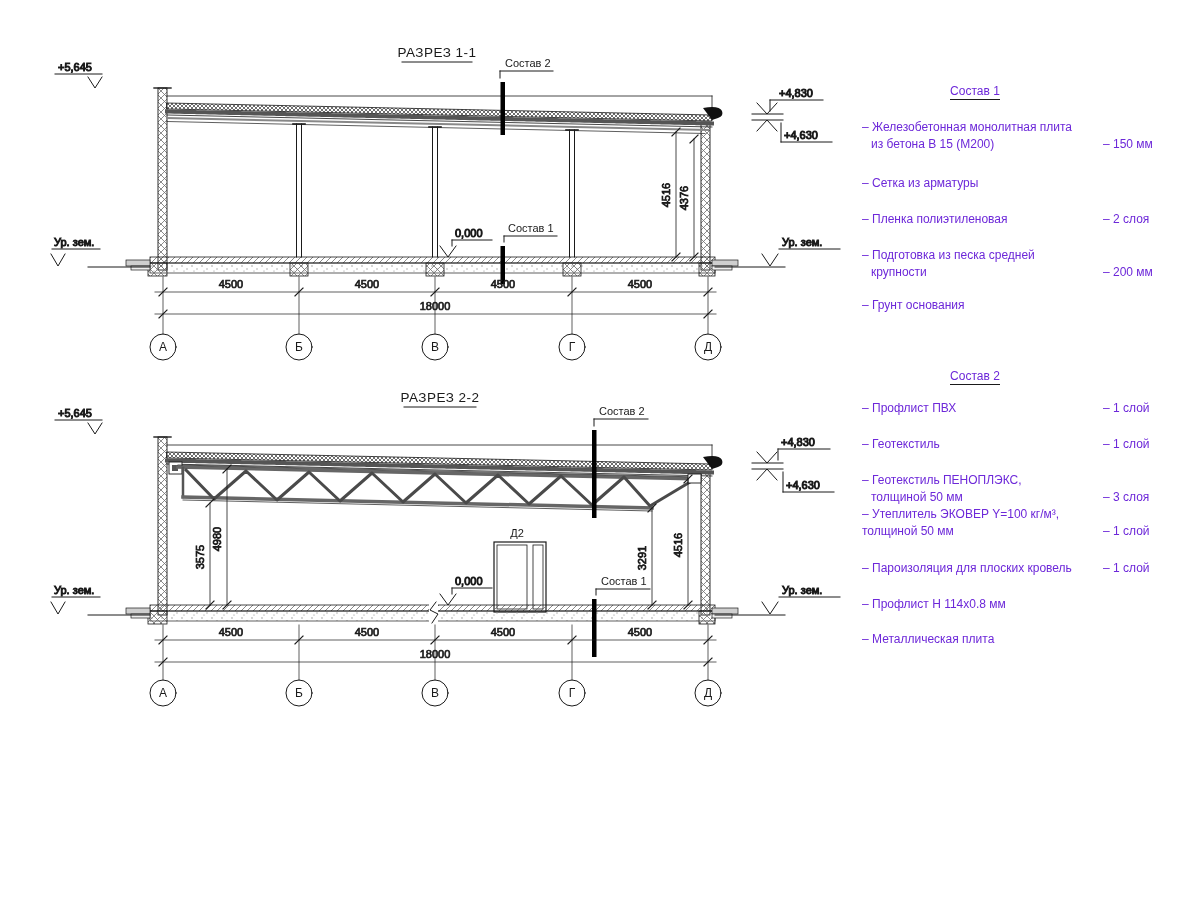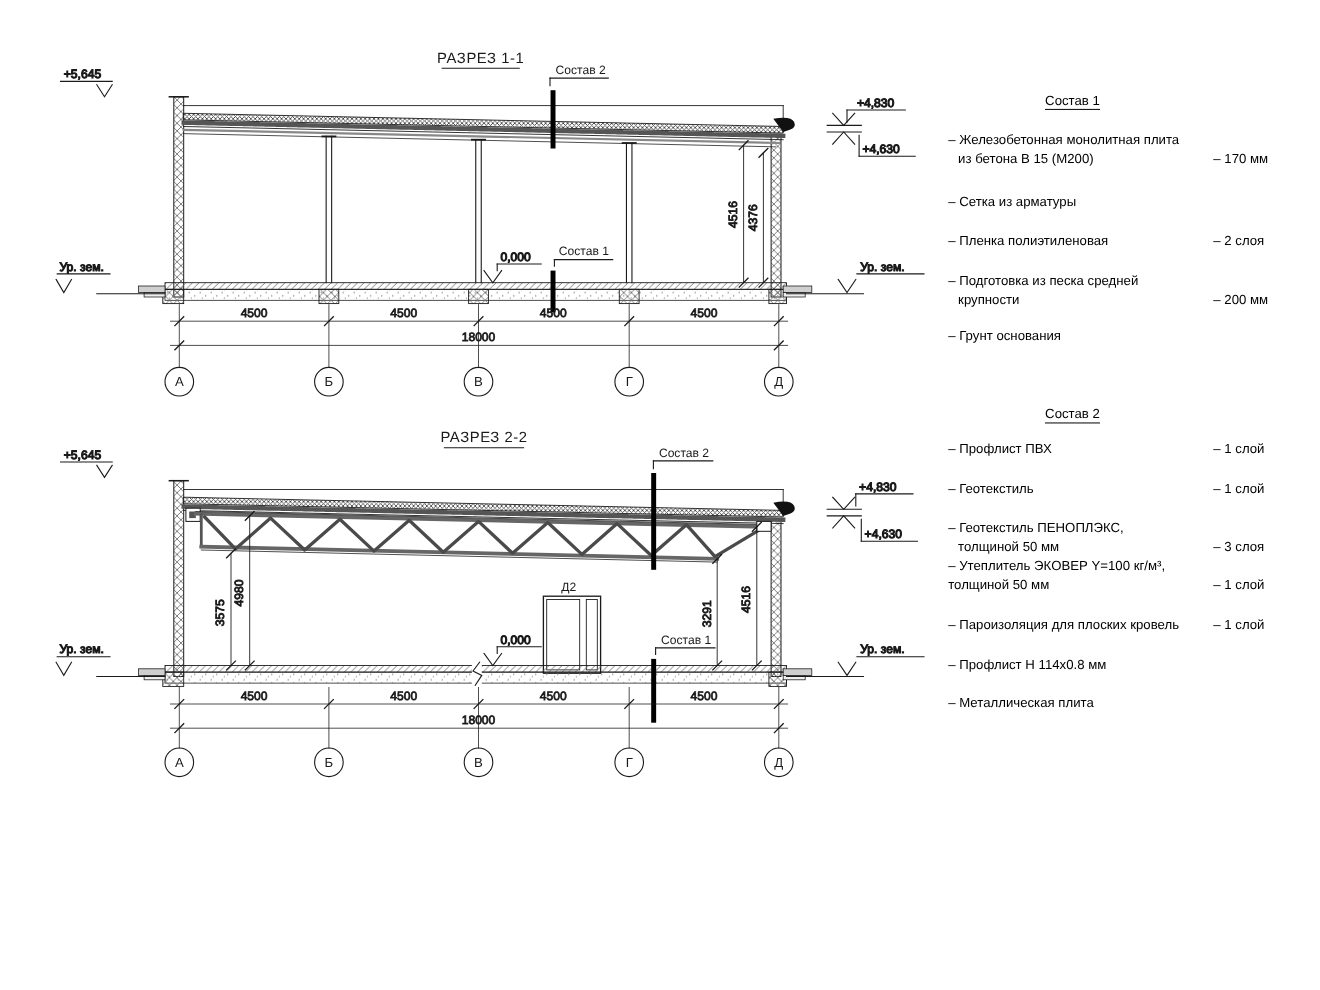--- a/index.html
+++ b/index.html
@@ -1,17 +1,17 @@
 <!DOCTYPE html>
 <html><head>
 <meta charset="utf-8">
 <style>
   html,body{margin:0;padding:0;background:#fff;}
   #stage{position:relative;width:1200px;height:900px;background:#ffffff;overflow:hidden;
-         font-family:"Liberation Sans", sans-serif;color:#000000;}
+         font-family:"Liberation Sans", sans-serif;color:#6d28d9;}
   svg text{font-family:"Liberation Sans", sans-serif;fill:#1a1a1a;}
   .dimtxt{font-size:11px;}
   .titletxt{font-size:13.5px;letter-spacing:.5px;}
   .axistxt{font-size:12px;}
   
   #panel{position:absolute;left:855px;top:0;width:345px;height:900px;font-size:12px;}
   .comp-title{position:absolute;left:0;width:240px;text-align:center;}
   .comp-title span{display:inline-block;border-bottom:1px solid #1a1a1a;padding-bottom:1px;}
   .item{position:absolute;left:7px;width:330px;line-height:17px;}
   .item .l2{display:block;padding-left:9px;}
@@ -319,21 +319,21 @@
 
 <div id="panel">
 
   <div class="comp-title" style="top:84px;">
     <span>Состав 1</span>
   </div>
 
   <div class="item" style="top:119px;">
     <span>– Железобетонная  монолитная плита</span>
     <span class="l2">из бетона В 15 (М200)</span>
-    <span class="val on2">– 170 мм</span>
+    <span class="val on2">– 150 мм</span>
   </div>
   <div class="item" style="top:175px;">
     <span>– Сетка из арматуры</span>
     <span class="val"></span>
   </div>
   <div class="item" style="top:211px;">
     <span>– Пленка полиэтиленовая</span>
     <span class="val">–  2 слоя</span>
   </div>
   <div class="item" style="top:247px;">

